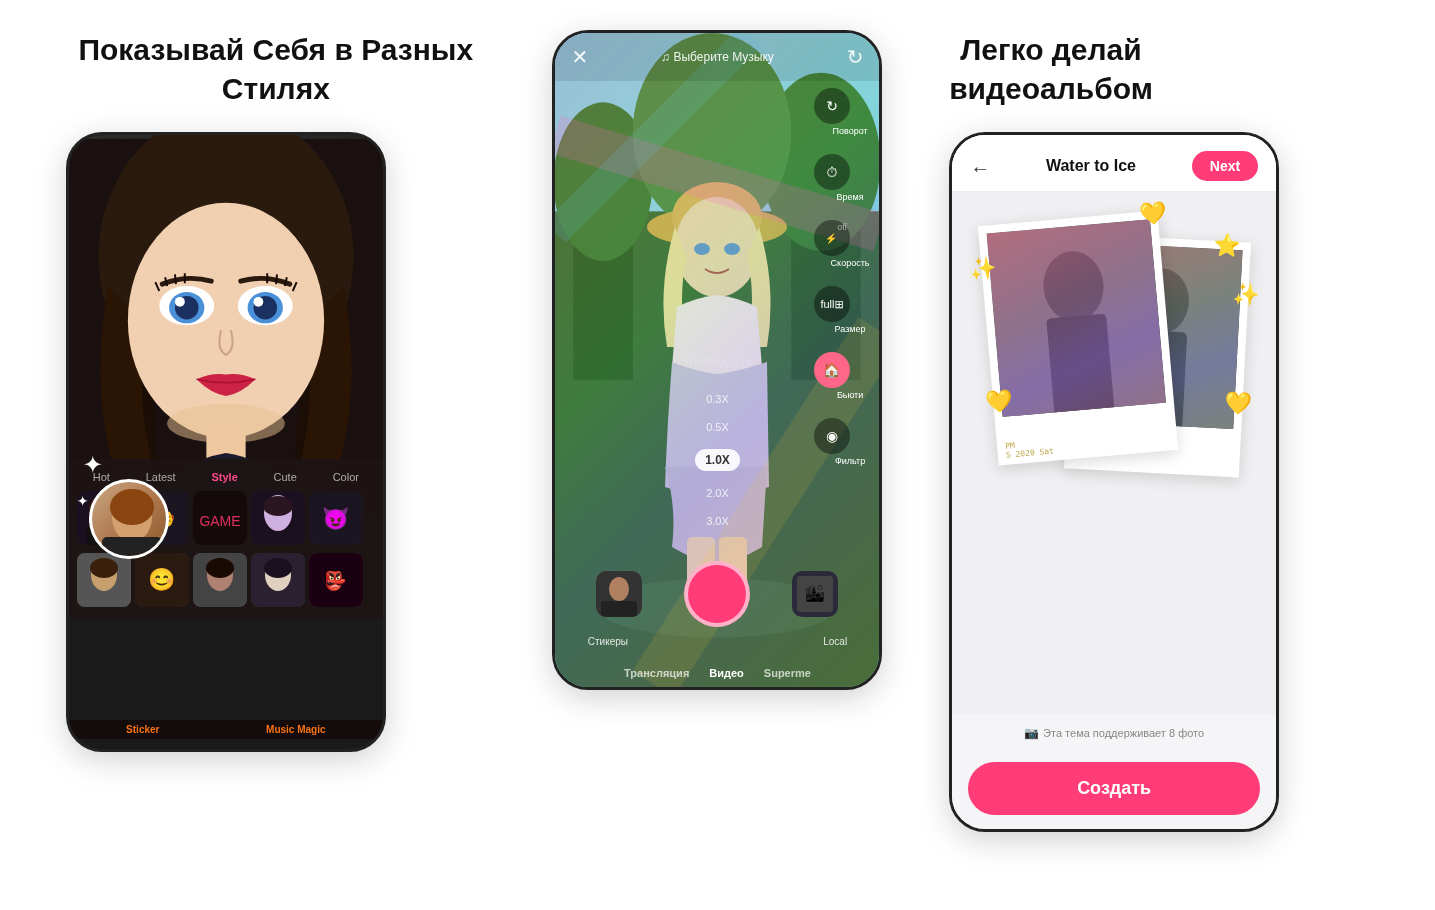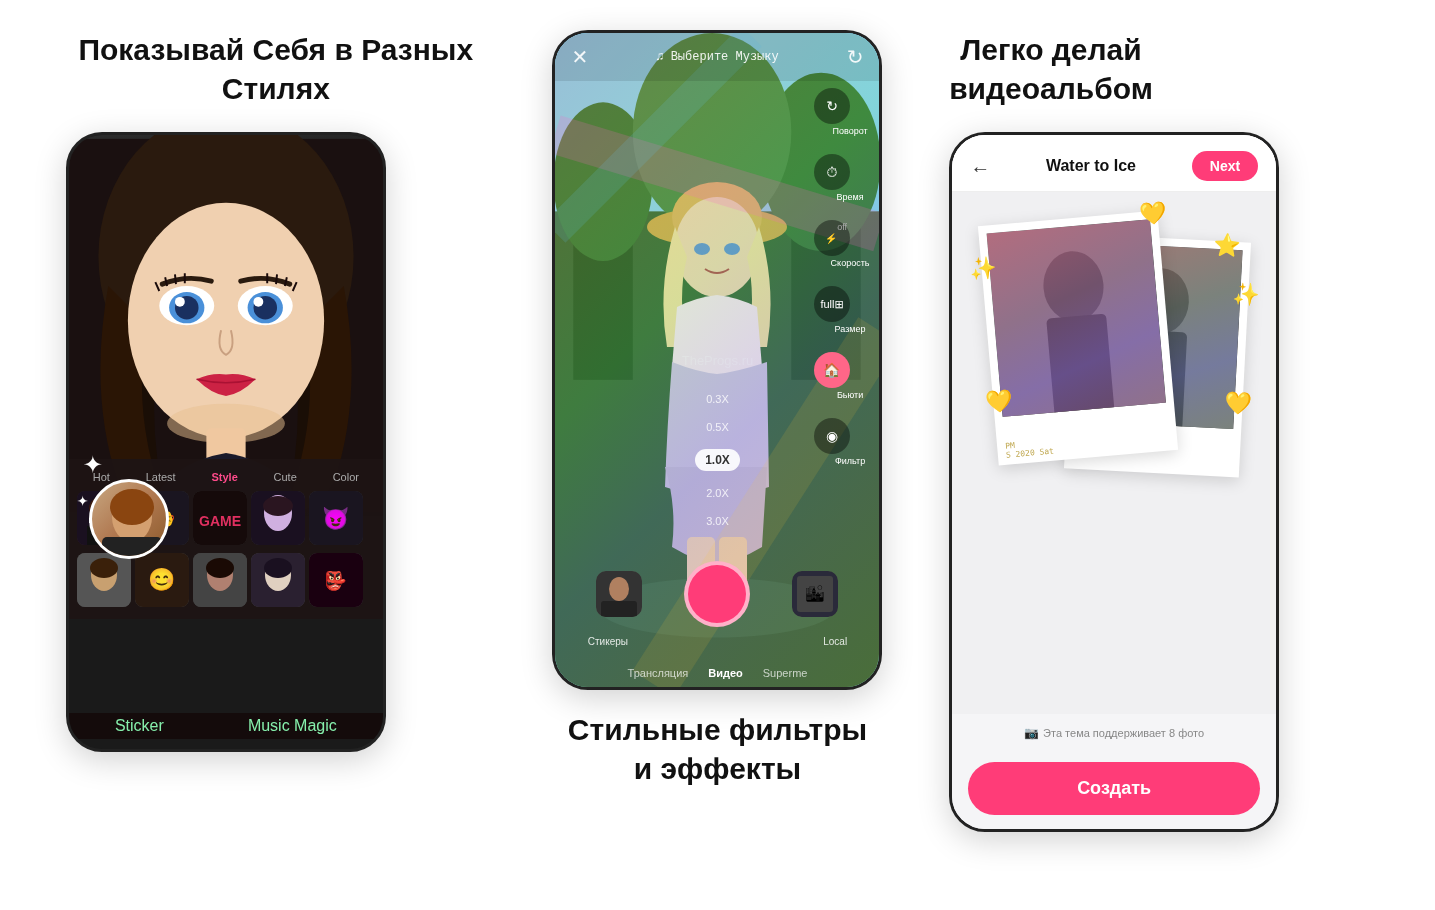--- a/index.html
+++ b/index.html
@@ -144,43 +144,42 @@
       padding: 4px 8px;
     }
 
     .sticker-item {
       width: 54px;
       height: 54px;
       border-radius: 8px;
       background: #333;
       overflow: hidden;
       position: relative;
-      font-weight: bold;
     }
 
     .sticker-item.featured {
       background: linear-gradient(135deg, #2a1a2a 0%, #3a2030 100%);
     }
 
     
     .bottom-labels {
       position: absolute;
       bottom: 10px;
       left: 0;
       right: 0;
       display: flex;
       justify-content: space-around;
       padding: 4px;
       background: rgba(20,10,10,0.9);
     }
 
     .bottom-label {
-      font-size: 16px;
-      color: #86efac;
-      font-weight: 400;
+      font-size: 10px;
+      color: #f97316;
+      font-weight: 700;
     }
 
     
     .middle-panel {
       width: 360px;
       display: flex;
       flex-direction: column;
       align-items: center;
     }
 
@@ -237,21 +236,20 @@
       font-size: 20px;
       cursor: pointer;
     }
 
     .cam-music-label {
       color: rgba(255,255,255,0.9);
       font-size: 12px;
       display: flex;
       align-items: center;
       gap: 4px;
-      font-family: Liberation Mono, monospace;
     }
 
     
     .cam-right-controls {
       position: absolute;
       right: 10px;
       top: 55px;
       display: flex;
       flex-direction: column;
       gap: 18px;
@@ -376,20 +374,21 @@
       right: 0;
       display: flex;
       justify-content: center;
       gap: 20px;
       z-index: 20;
     }
 
     .mode-tab {
       font-size: 11px;
       color: rgba(255,255,255,0.7);
+      font-weight: bold;
     }
 
     .mode-tab.active {
       color: #fff;
       font-weight: 700;
     }
 
     
     .watermark {
       position: absolute;
@@ -845,21 +844,20 @@
 
         <div class="mode-tabs">
           <span class="mode-tab">Трансляция</span>
           <span class="mode-tab active">Видео</span>
           <span class="mode-tab">Superme</span>
         </div>
 
       </div>
     </div>
 
-    <div class="panel-subtitle">Стильные фильтры<br>и эффекты</div>
   </div>
 
   <div class="panel">
     <div class="panel-title">Легко делай<br>видеоальбом</div>
 
     <div class="phone-frame right-phone">
       <div class="right-phone-inner">
 
         
         <div class="app-header">

